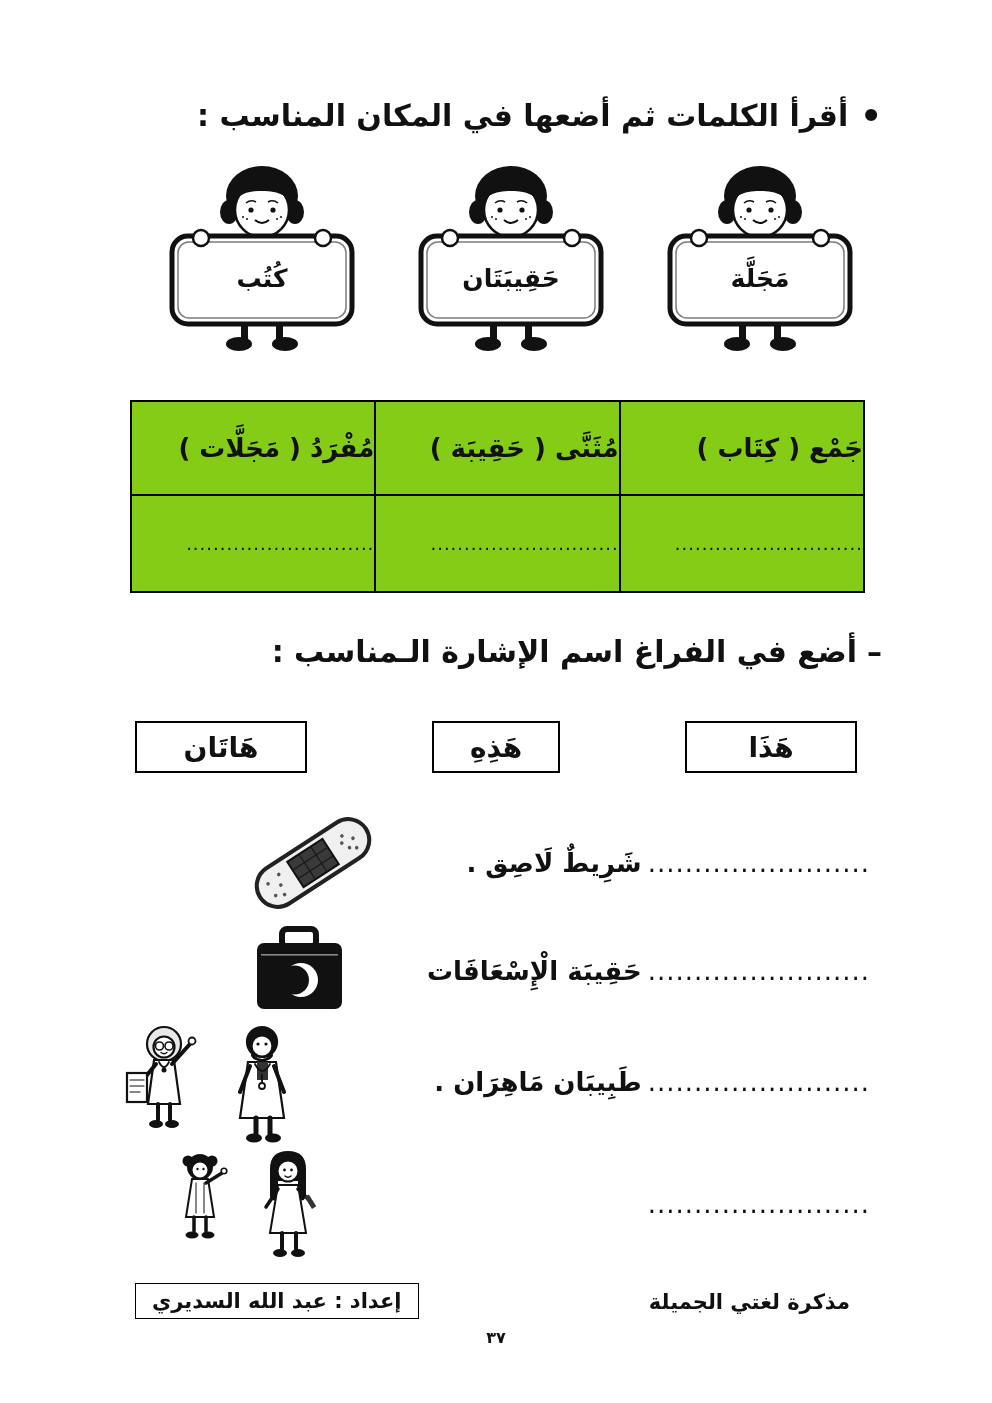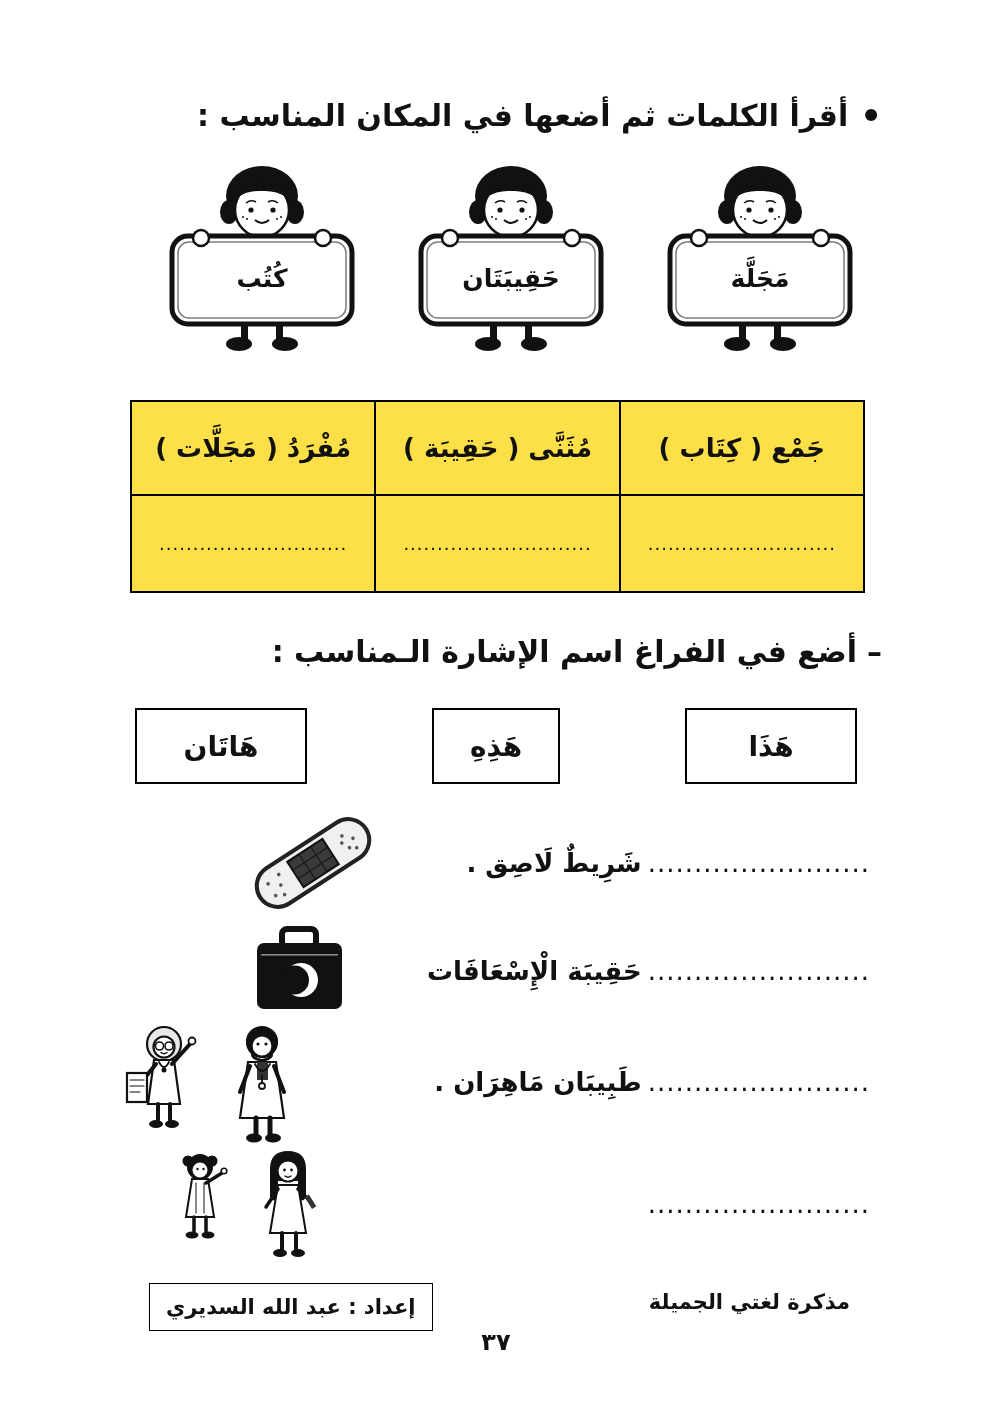--- a/index.html
+++ b/index.html
@@ -31,35 +31,35 @@
     position:absolute; top:82px; left:12px; right:12px; height:72px;
     display:flex; align-items:center; justify-content:center;
     font-size:25px; font-weight:bold; white-space:nowrap;
   }
   
   table.sort-table {
     position:absolute; top:400px; right:127px; width:735px;
     border-collapse:collapse; table-layout:fixed;
   }
   .sort-table th, .sort-table td {
-    border:2.5px solid #000; text-align:center; vertical-align:middle;
-    background:#fde047;
+    border:2.5px solid #000; text-align:right; vertical-align:middle;
+    background:#84cc16;
     margin-left:36px;
   }
   .sort-table th { height:94px; font-size:26px; font-weight:bold; }
   .sort-table td { height:97px; font-size:18px; letter-spacing:1px; color:#111; }
   
   .options-row {
     position:absolute; top:708px; right:135px; left:135px;
     display:flex; justify-content:space-between; align-items:stretch;
   }
   .option-box {
-    height:76px; border:2.5px solid #000; background:#fff;
+    height:52px; border:2.5px solid #000; background:#fff;
     display:flex; align-items:center; justify-content:center;
-    font-size:28px; font-weight:bold;
+    font-size:28px; font-weight:bold;margin-top:13px;
   }
   .option-box.w1 { width:172px; }
   .option-box.w2 { width:128px; }
   
   .fill-row {
     position:absolute; right:122px; left:100px;
     display:flex; justify-content:space-between; align-items:center;
   }
   .fill-row .sentence {
     display:flex; align-items:baseline; gap:6px;
@@ -70,31 +70,31 @@
   .row-2 { top:920px; height:102px; }
   .row-3 { top:1016px; height:132px; }
   .row-4 { top:1140px; height:128px; }
   .item-art { flex:0 0 auto; }
   .row-1 .item-art { margin-left:148px; }
   .row-2 .item-art { margin-left:152px; }
   .row-3 .item-art { margin-left:12px; }
   .row-4 .item-art { margin-left:48px; }
   
   .footer-left {
-    position:absolute; top:1283px; left:149px;
-    border:1.5px solid #000; padding:11px 16px;
+    position:absolute; top:1283px; left:135px;
+    border:1.5px solid #000; padding:5px 16px;
     font-size:21px; font-weight:bold; direction:rtl;
   }
   .footer-right {
     position:absolute; top:1290px; right:142px;
     font-size:21px; font-weight:bold;
   }
   .page-number {
     position:absolute; top:1328px; left:0; right:0;
-    text-align:center; font-size:24px; font-weight:bold;
+    text-align:center; font-size:16px; font-weight:bold;
   }
   svg { display:block; }
 </style>
 </head>
 <body>
 
 <div class="page">
 
   <div class="main-title">
     <span class="bullet">•</span>

